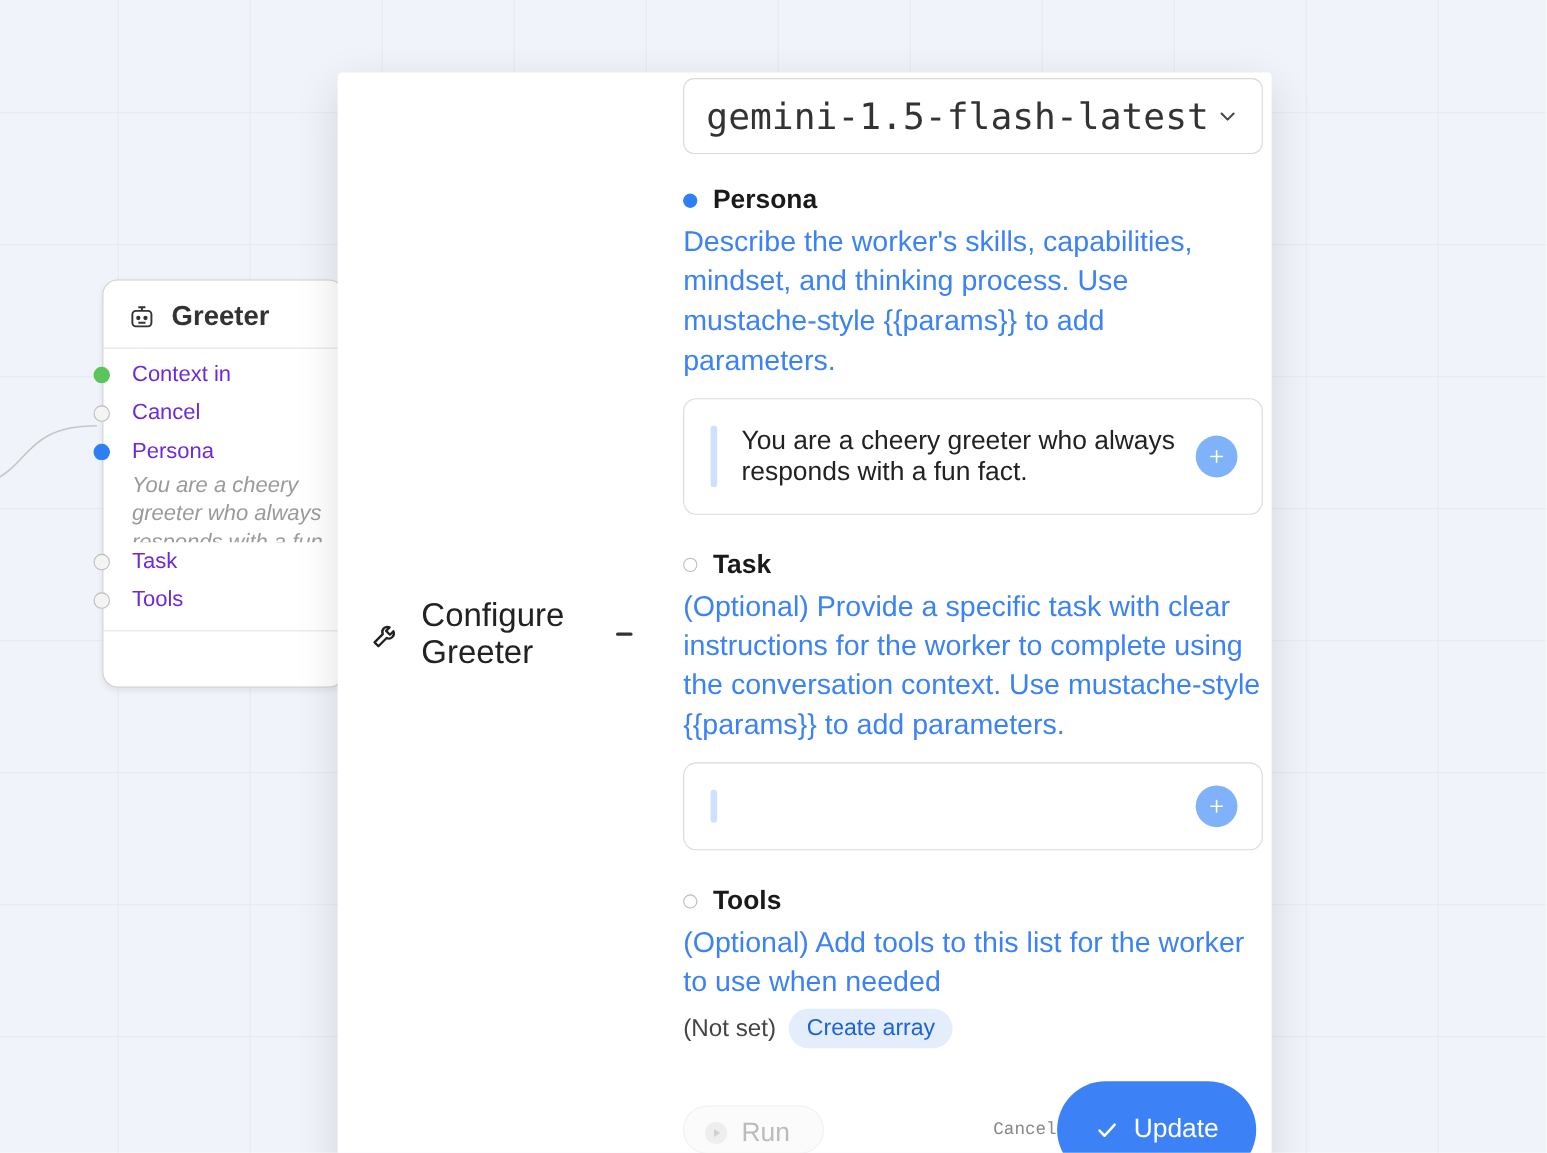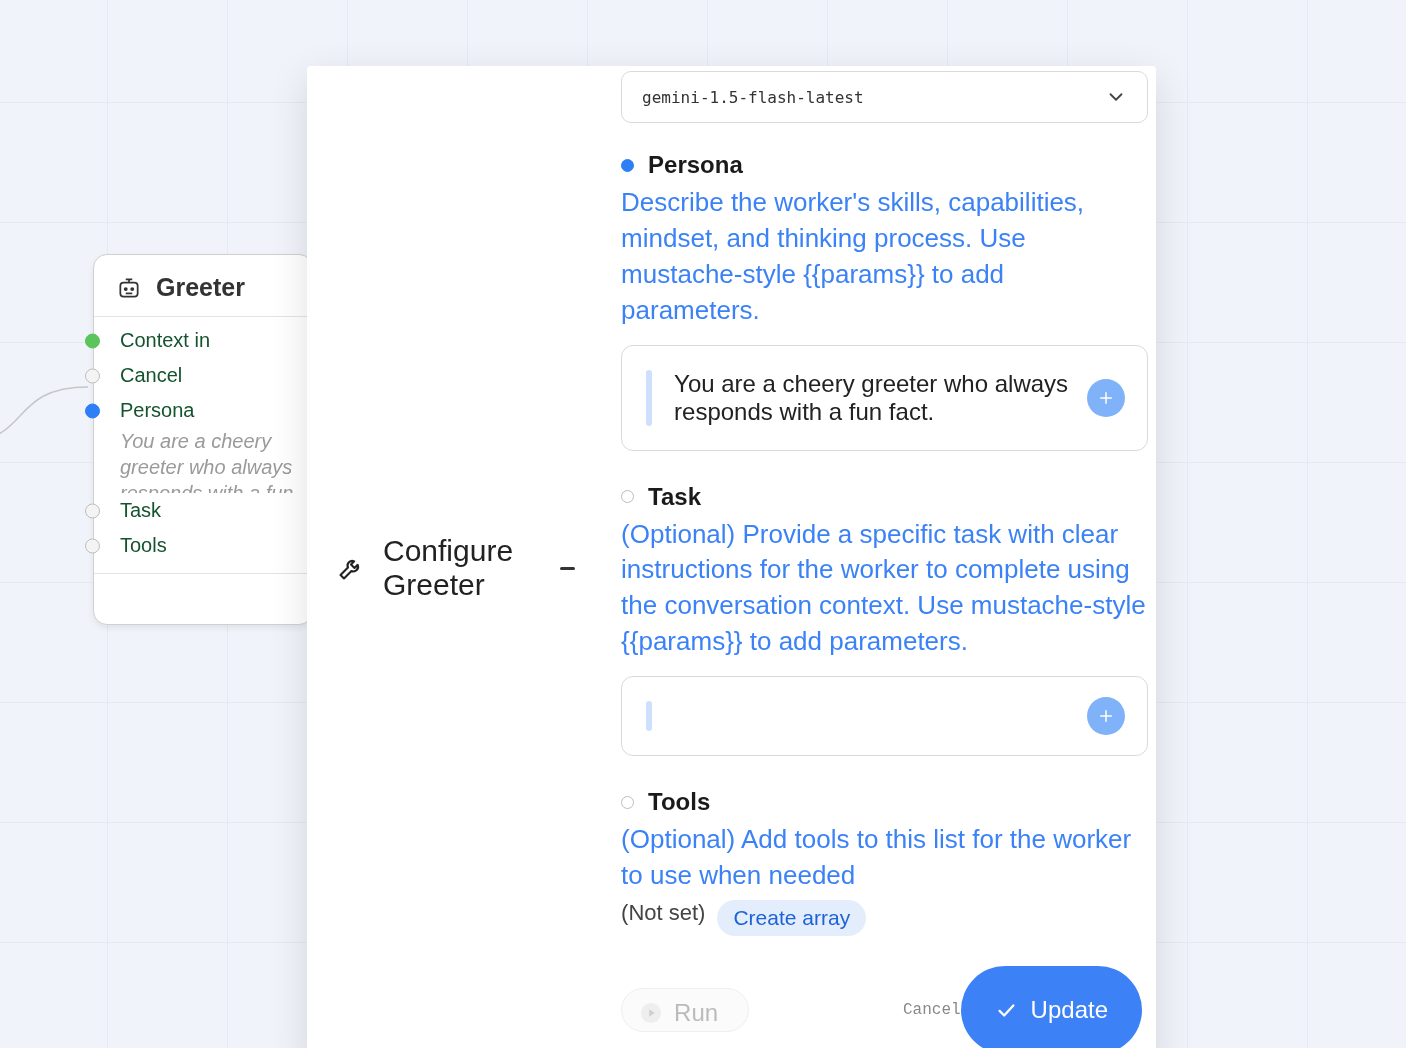--- a/index.html
+++ b/index.html
@@ -55,21 +55,21 @@
     .ports {
       padding: 6px 0 10px 0;
       border-bottom:1px solid #e4e4e4;
     }
     .port-row {
       position: relative;
       display:flex;
       align-items:center;
       padding: 6px 16px 6px 26px;
       font-size: 20px;
-      color:#14532d;
+      color:#6d28d9;
     }
     .port-dot {
       position:absolute;
       left:-9px;
       top:50%;
       transform:translateY(-50%);
       width:15px; height:15px;
       border-radius:50%;
       border:1.5px solid #a0a0a0;
       background:#fff;
@@ -129,21 +129,21 @@
       overflow:hidden;
     }
 
     .model-select{
       margin:1px 0 28px 0;
       border:1px solid #dadada;
       border-radius:10px;
       padding:14px 20px;
       display:flex; align-items:center; justify-content:space-between;
       font-family: "SF Mono", ui-monospace, Menlo, Consolas, monospace;
-      font-size:16px;
+      font-size:33px;
       color:#333;
       cursor:pointer;
     }
     .chevron-icon svg{display:block; stroke:#444}
 
     .section-head{
       display:flex; align-items:center; gap:14px;
       font-size:24px; font-weight:700; color:#1a1a1a;
       margin-bottom:6px;
     }
@@ -177,21 +177,21 @@
     .add-param-btn{
       position:absolute; right:22px; top:50%; transform:translateY(-50%);
       width:38px; height:38px; border-radius:50%;
       background:#7fb2f8;
       display:flex;align-items:center;justify-content:center;
       cursor:pointer;
     }
     .add-param-btn svg{stroke:#fff}
 
     .not-set-row{
-      display:flex;gap:12px; margin-bottom:30px;
+      display:flex;align-items:center; gap:12px; margin-bottom:30px;
       font-size:22px;
     }
     .not-set-label{color:#444}
     .chip{
       background:#e3edfb; color:#1d63d7; font-size:21px;
       padding:6px 16px; border-radius:999px;
       cursor:pointer;
     }
 
     .footer{

